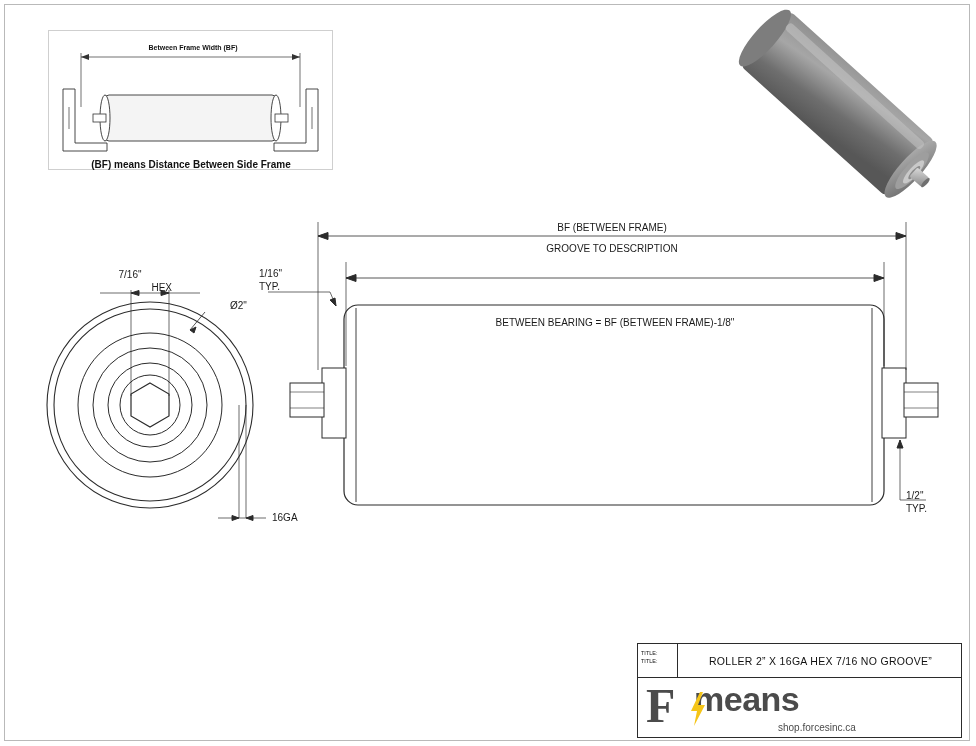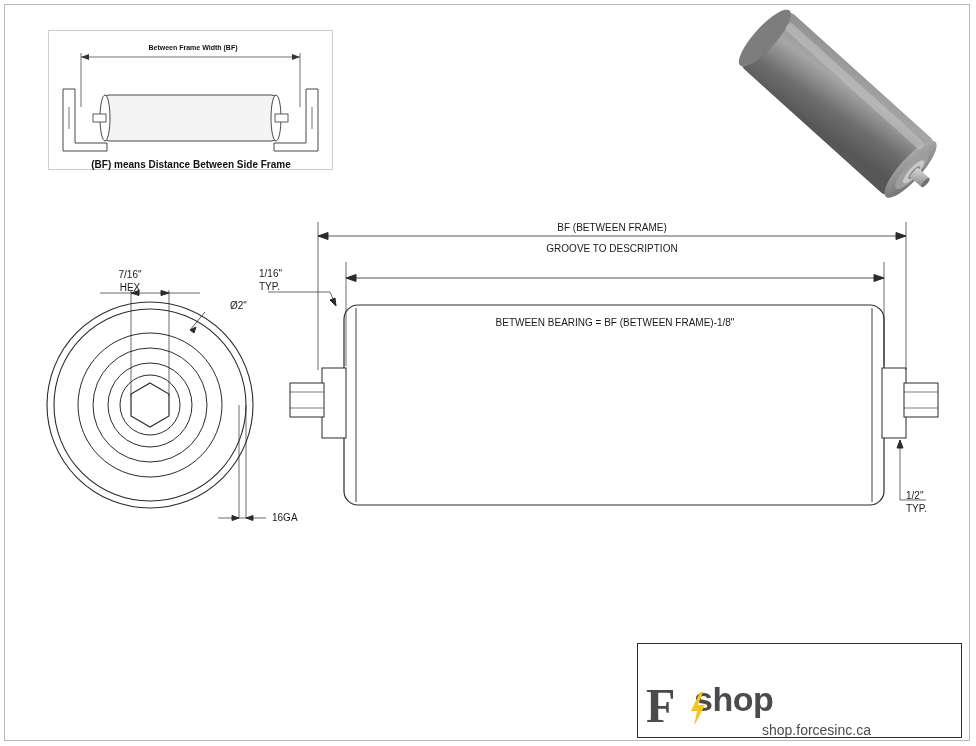--- a/index.html
+++ b/index.html
@@ -150,23 +150,23 @@
     position: absolute;
     left: 8px;
     top: 0px;
     font-size: 48px;
     font-weight: bold;
     color: #4b4b4b;
     font-family: "Liberation Serif", serif;
   }
   .brand-url {
     position: absolute;
-    left: 124px;
+    left: 140px;
     top: 44px;
-    font-size: 14px;
+    font-size: 10px;
     color: #4b4b4b;
   }
   .bolt {
     position: absolute;
     left: 52px;
     top: 14px;
     width: 16px;
     height: 34px;
   }
 </style>
@@ -323,29 +323,36 @@
 
   <div class="lbl lbl-sm center" style="left:415px; top:276px; width:400px;margin-top:41px;">BETWEEN BEARING = BF (BETWEEN FRAME)-1/8"</div>
 
   <div class="lbl lbl-sm" style="left:259px; top:268px;">1/16"</div>
   <div class="lbl lbl-sm" style="left:259px; top:281px;">TYP.</div>
 
   <div class="lbl lbl-sm" style="left:906px; top:490px;">1/2"</div>
   <div class="lbl lbl-sm" style="left:906px; top:503px;">TYP.</div>
 
   <div class="lbl lbl-sm center" style="left:88px; top:269px; width:84px;">7/16"</div>
-  <div class="lbl lbl-sm center" style="left:88px; top:282px; width:84px;">HEX</div>
+  <div class="lbl lbl-sm center" style="left:88px; top:282px; width:84px;text-align:right;">HEX</div>
 
   <div class="lbl lbl-sm" style="left:230px; top:300px;">Ø2"</div>
 
   <div class="lbl lbl-sm" style="left:272px; top:512px;">16GA</div>
 
   <div class="title-block">
+    <div class="tb-row1">
+      <div class="tb-cell-label">
+        <div>TITLE:</div>
+        <div>TITLE:</div>
+      </div>
+      <div class="tb-title-text">ROLLER 2” X  16GA HEX 7/16 NO GROOVE”</div>
+    </div>
     <div class="brand-wrap">
       <div class="brand-f">F</div>
-      <div class="brand-text">shop</div>
+      <div class="brand-text">means</div>
       <svg class="bolt" viewBox="0 0 16 34">
         <polygon points="10,0 1,19 7,19 4,34 15,13 8,13 13,0" fill="#f5c518"></polygon>
       </svg>
       <div class="brand-url">shop.forcesinc.ca</div>
     </div>
   </div>
 </div>
 
 </body></html>

